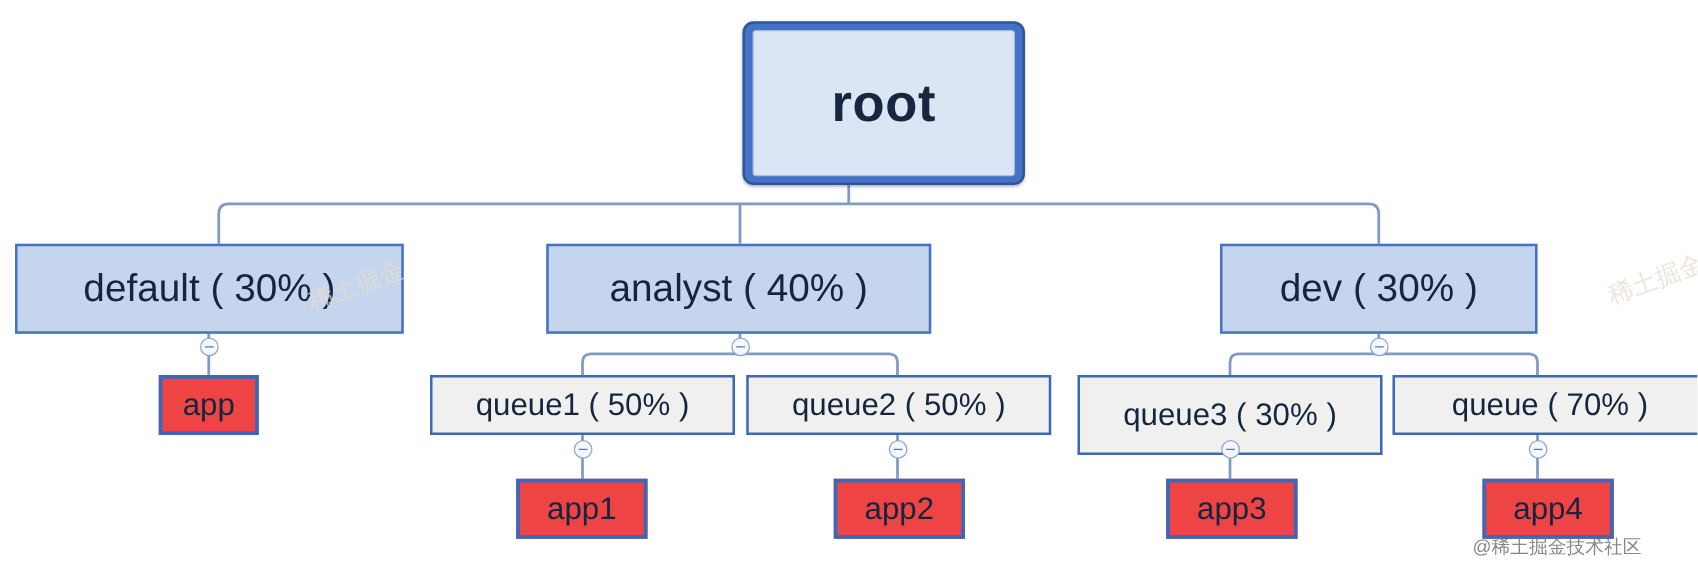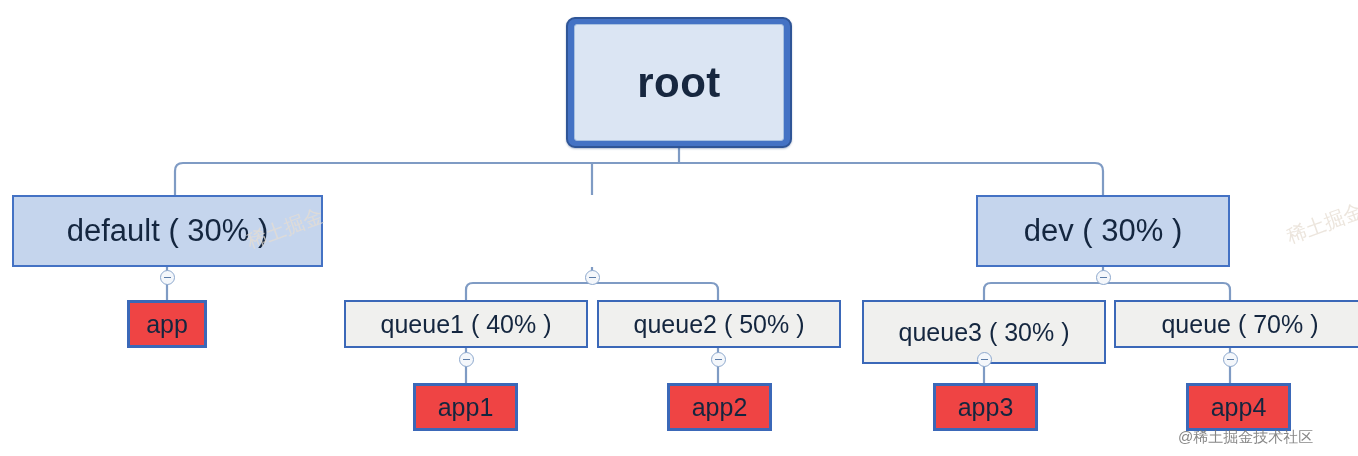--- a/index.html
+++ b/index.html
@@ -33,20 +33,21 @@
     white-space: nowrap;
     z-index: 5;
   }
   
   .node.root {
     background: #4472c4;
     border: 2px solid #2f5597;
     border-radius: 9px;
     padding: 6px;
     box-shadow: 0 1px 2px rgba(40,70,120,0.35);
+    margin-left: 28px;
   }
   .node.root .inner {
     width: 100%;
     height: 100%;
     background: #dbe5f3;
     border: 1px solid #a7c0e0;
     border-radius: 3px;
     display: flex;
     align-items: center;
     justify-content: center;
@@ -144,26 +145,27 @@
   <div class="toggle" style="left:718px; top:359px;"></div>
   <div class="toggle" style="left:984px; top:359px;"></div>
   <div class="toggle" style="left:1230px; top:359px;"></div>
 
   <div class="node root" style="left:566px; top:17px; width:226px; height:131px;">
     <div class="inner">root</div>
   </div>
 
   <div class="node level2" style="left:12px; top:195px; width:311px; height:72px;">default ( 30% )</div>
 
+  <div class="node level2" style="left:437px; top:195px; width:308px; height:72px;">analyst ( 40% )</div>
 
   <div class="node level2" style="left:976px; top:195px; width:254px; height:72px;">dev ( 30% )</div>
 
   <div class="node leaf" style="left:127px; top:300px; width:80px; height:48px;">app</div>
 
-  <div class="node queue" style="left:344px; top:300px; width:244px; height:48px;">queue1 ( 40% )</div>
+  <div class="node queue" style="left:344px; top:300px; width:244px; height:48px;">queue1 ( 50% )</div>
 
   <div class="node queue" style="left:597px; top:300px; width:244px; height:48px;">queue2 ( 50% )</div>
 
   <div class="node queue" style="left:862px; top:300px; width:244px; height:64px;">queue3 ( 30% )</div>
 
   <div class="node queue" style="left:1114px; top:300px; width:252px; height:48px;">queue ( 70% )</div>
 
   <div class="node leaf" style="left:413px; top:383px; width:105px; height:48px;">app1</div>
 
   <div class="node leaf" style="left:667px; top:383px; width:105px; height:48px;">app2</div>

